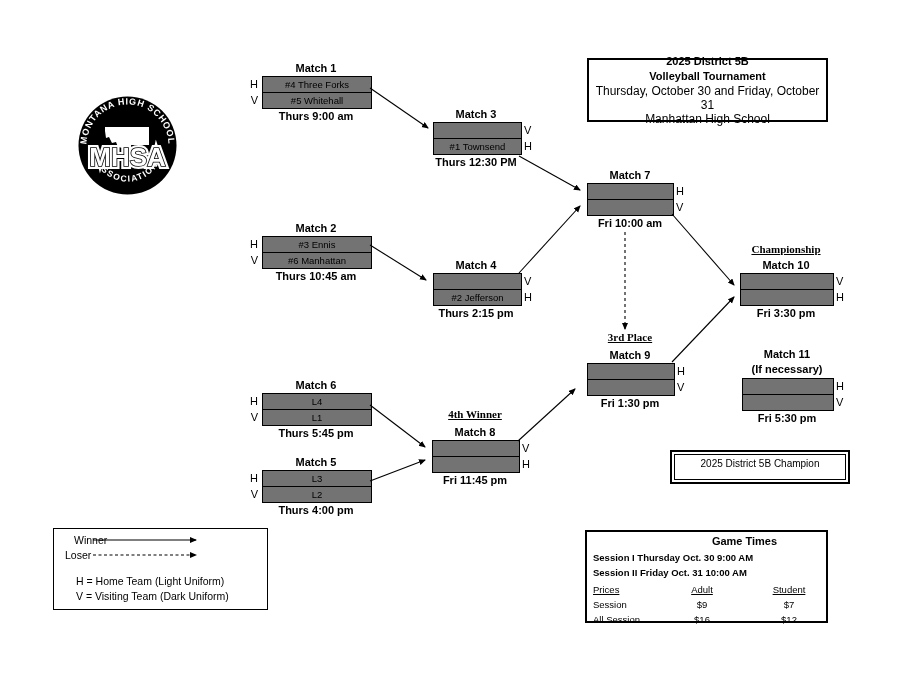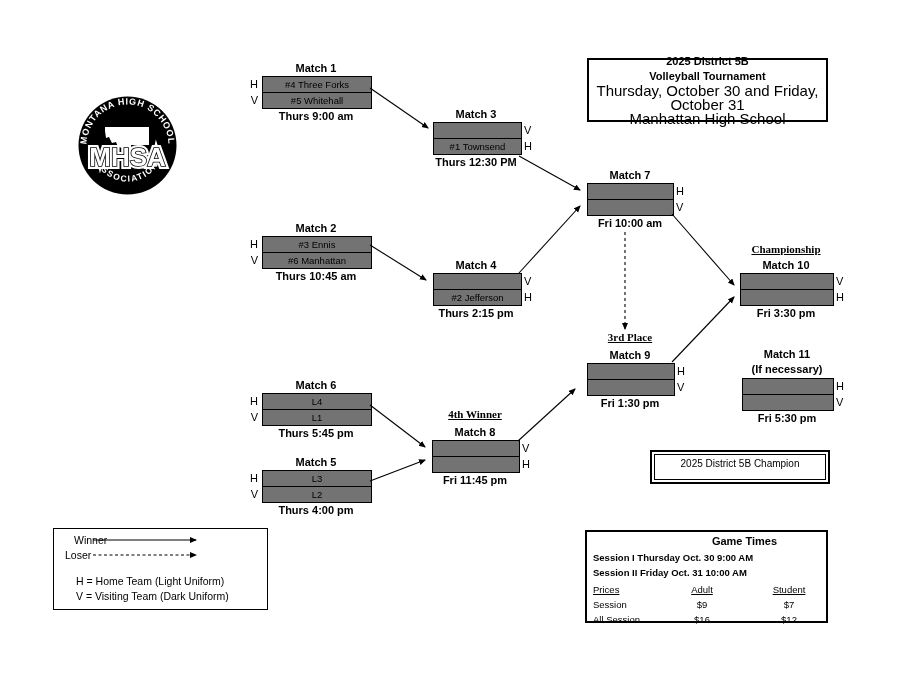--- a/index.html
+++ b/index.html
@@ -19,24 +19,24 @@
   .hvl{text-align:right;}
   .hvr{text-align:left;}
 
   .titlebox{
     position:absolute;left:587px;top:58px;width:241px;height:64px;
     border:2px solid #000;box-sizing:border-box;
     display:flex;flex-direction:column;justify-content:center;
     text-align:center;
   }
   .titlebox .b{font-weight:bold;font-size:11px;line-height:15px;}
-  .titlebox .r{font-size:15px;line-height:14px;}
+  .titlebox .r{font-size:12px;line-height:14px;}
 
   .champ-outer{
-    position:absolute;left:650px;top:450px;width:180px;height:34px;
+    position:absolute;left:670px;top:450px;width:180px;height:34px;
     border:2px solid #000;box-sizing:border-box;padding:2px;
   }
   .champ-inner{
     border:1px solid #000;width:100%;height:100%;box-sizing:border-box;
     text-align:center;font-size:10px;padding-top:3px;
   }
 
   .legend{
     position:absolute;left:53px;top:528px;width:215px;height:82px;
     border:1.5px solid #000;box-sizing:border-box;

